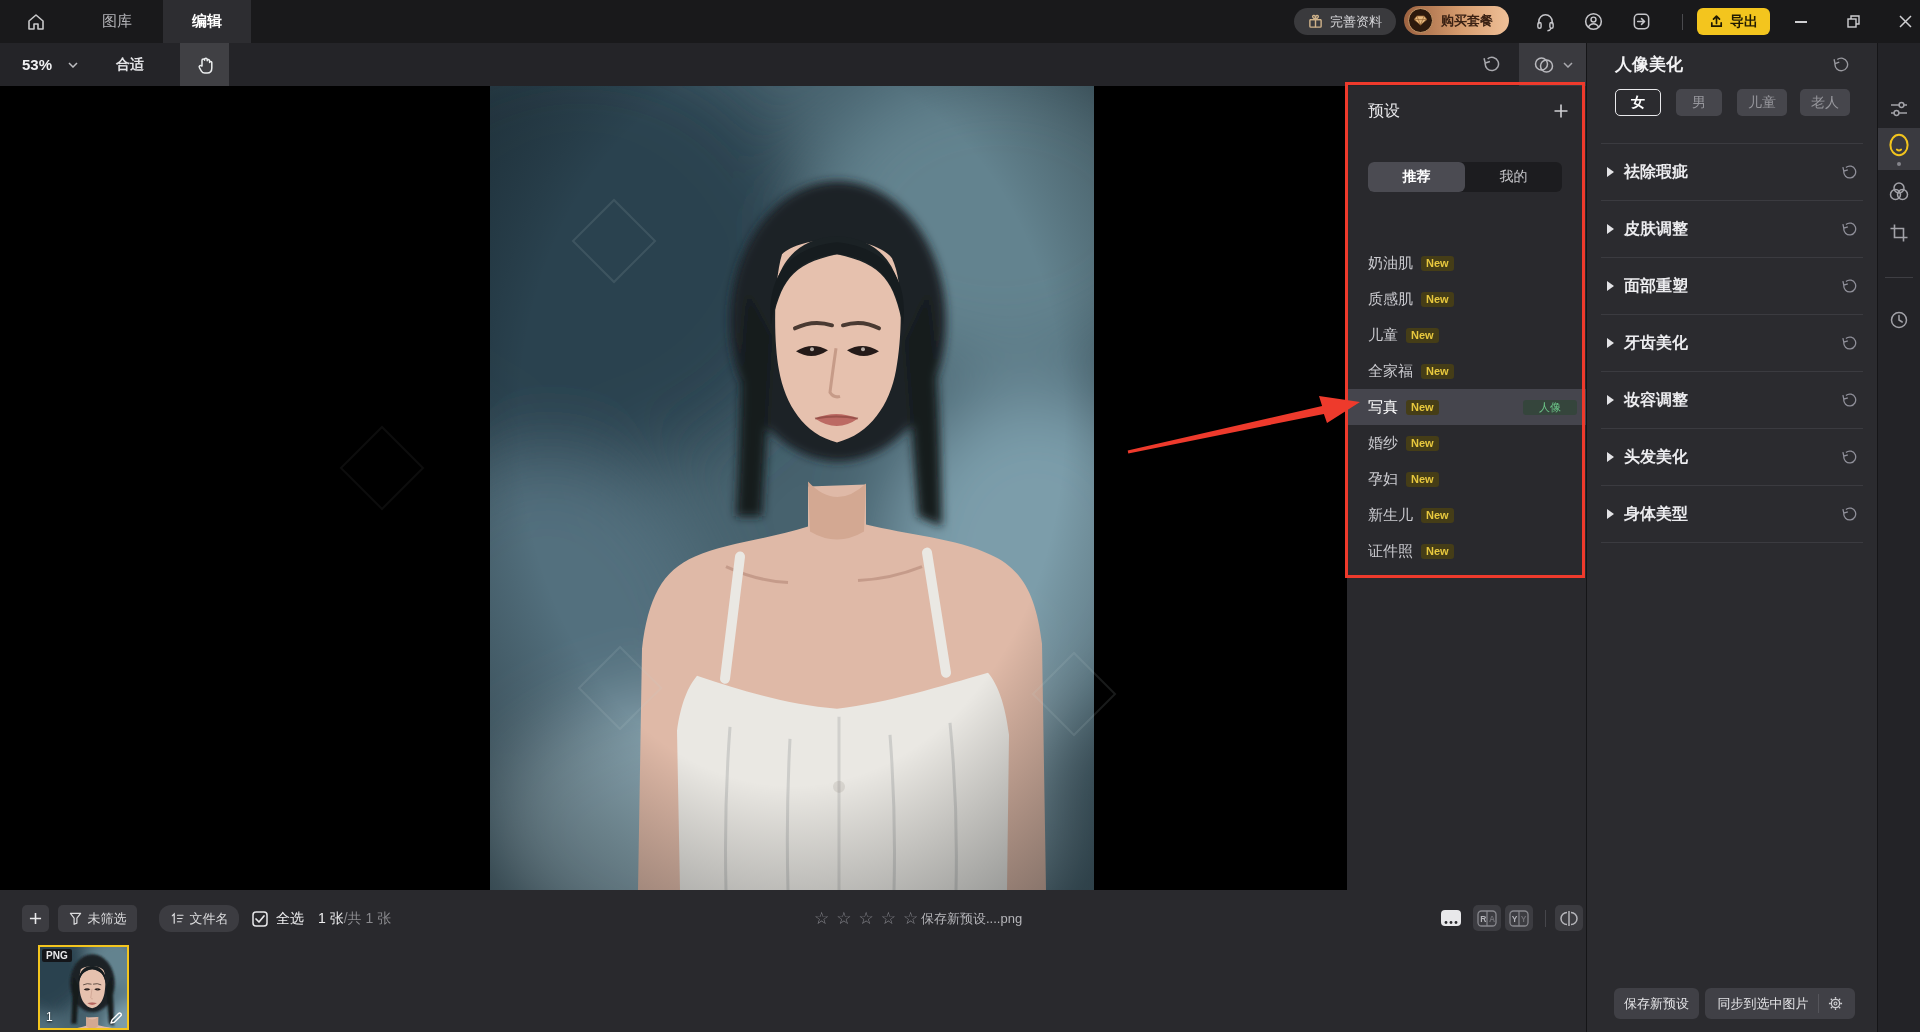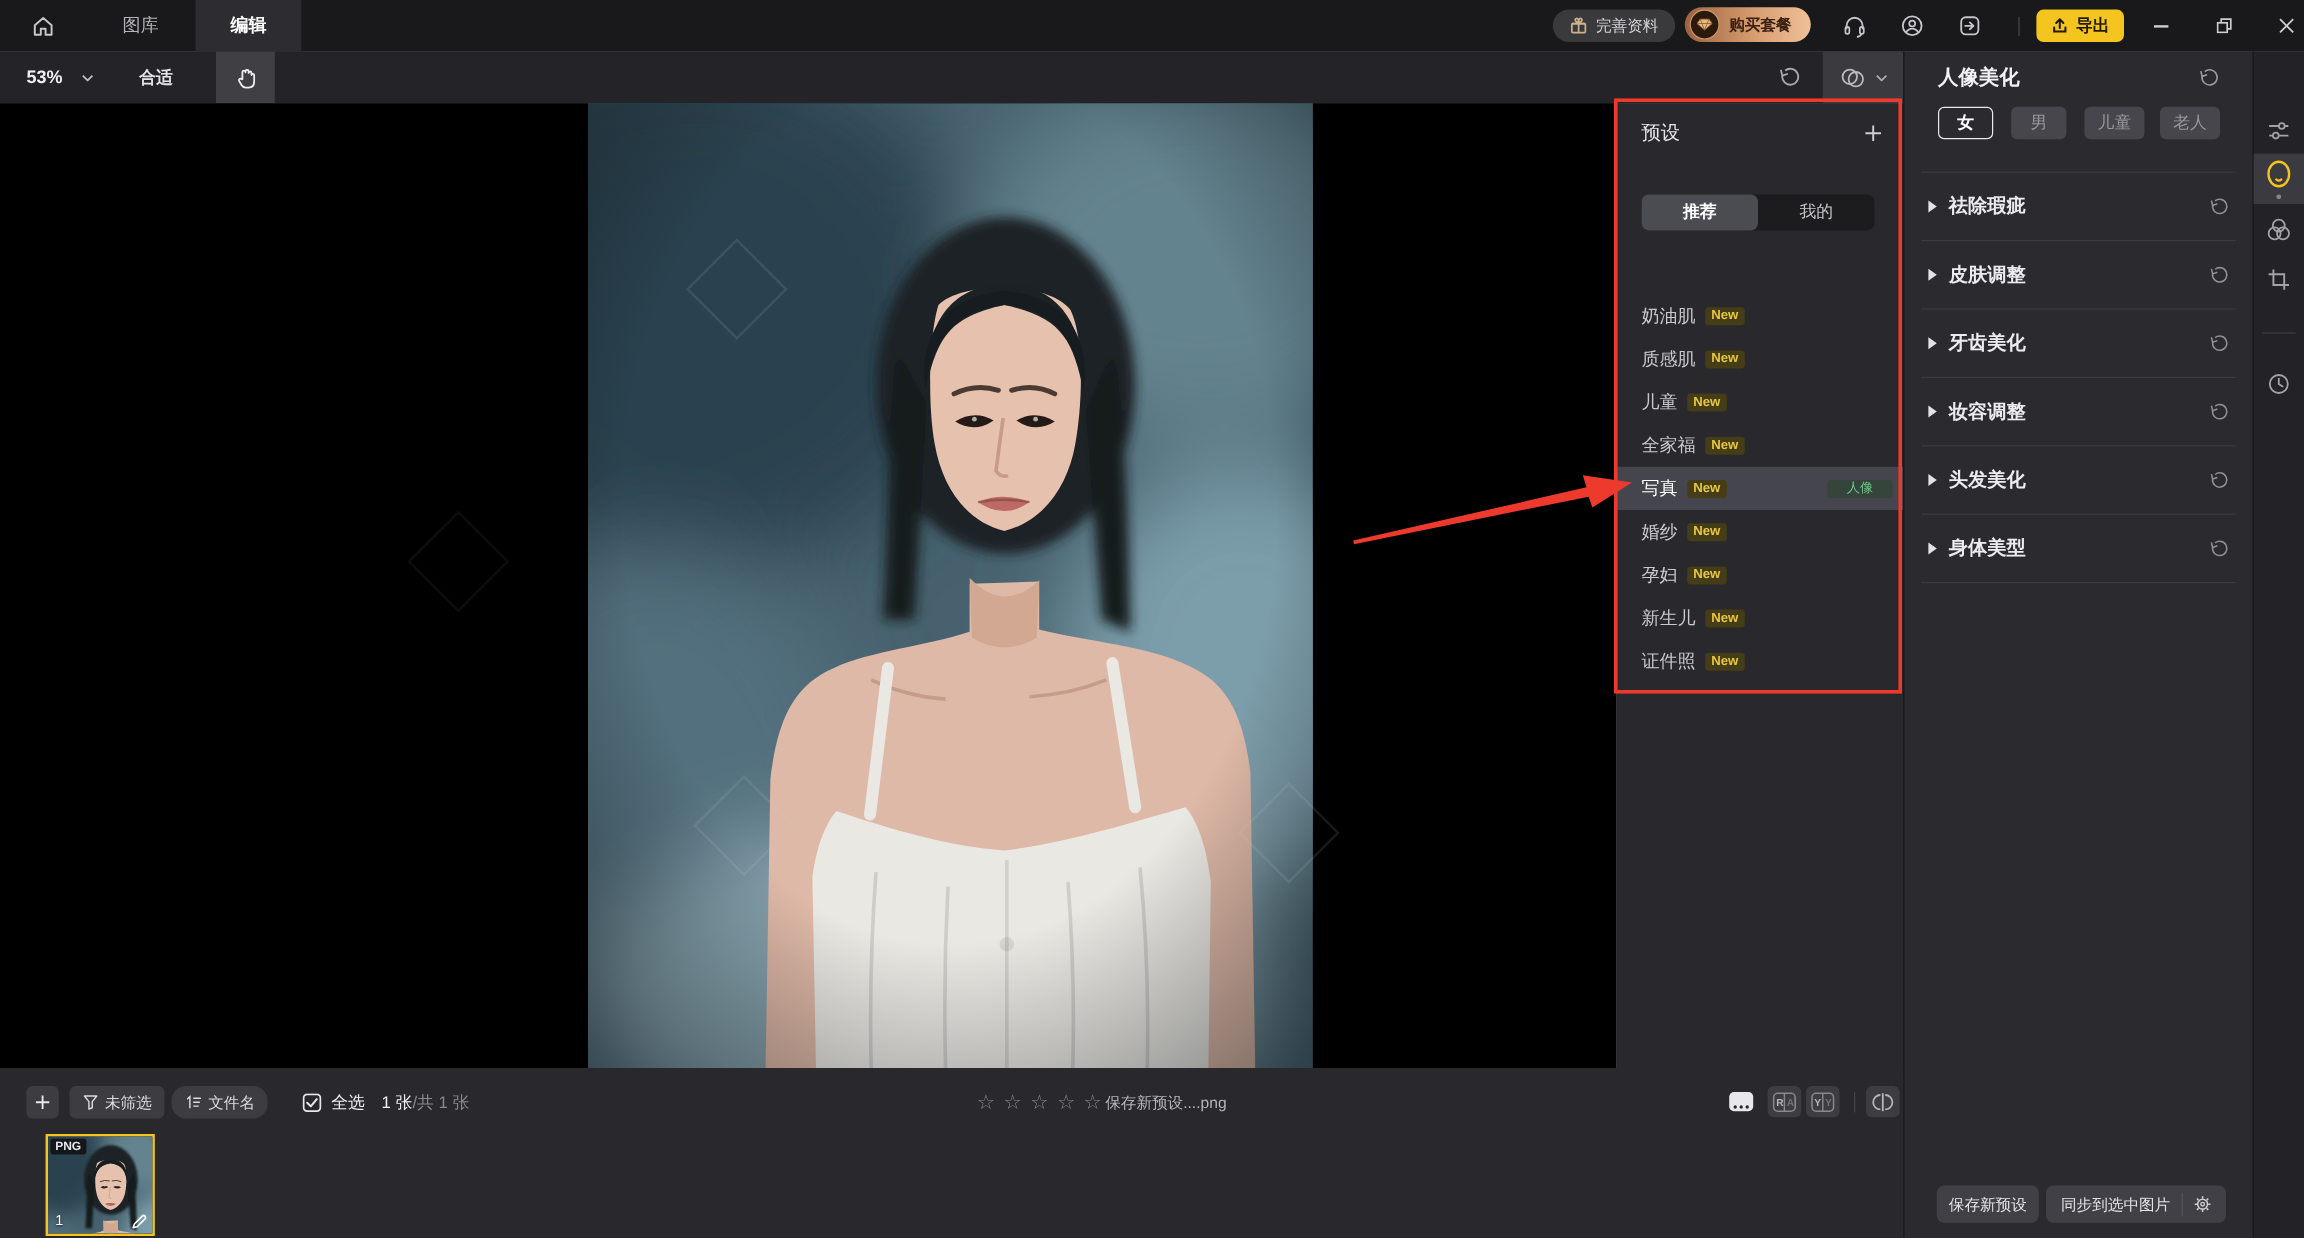--- a/index.html
+++ b/index.html
@@ -372,20 +372,30 @@
         <span class="sec-label">皮肤调整</span>
         <span class="sec-reset">
             <svg width="17" height="17" viewBox="0 0 20 20">
               <path d="M4.5,8.5 a7,7 0 1 0 2.5,-4.5" fill="none" stroke="#90909a" stroke-width="1.5"></path>
               <path d="M3.4,3.6 L4.5,8.5 L9.2,6.9" fill="none" stroke="#90909a" stroke-width="1.5" stroke-linejoin="round"></path>
             </svg>
           </span>
       </div>
       <div class="sec-row">
         <span class="sec-caret"></span>
+        <span class="sec-label">面部重塑</span>
+        <span class="sec-reset">
+            <svg width="17" height="17" viewBox="0 0 20 20">
+              <path d="M4.5,8.5 a7,7 0 1 0 2.5,-4.5" fill="none" stroke="#90909a" stroke-width="1.5"></path>
+              <path d="M3.4,3.6 L4.5,8.5 L9.2,6.9" fill="none" stroke="#90909a" stroke-width="1.5" stroke-linejoin="round"></path>
+            </svg>
+          </span>
+      </div>
+      <div class="sec-row">
+        <span class="sec-caret"></span>
         <span class="sec-label">牙齿美化</span>
         <span class="sec-reset">
             <svg width="17" height="17" viewBox="0 0 20 20">
               <path d="M4.5,8.5 a7,7 0 1 0 2.5,-4.5" fill="none" stroke="#90909a" stroke-width="1.5"></path>
               <path d="M3.4,3.6 L4.5,8.5 L9.2,6.9" fill="none" stroke="#90909a" stroke-width="1.5" stroke-linejoin="round"></path>
             </svg>
           </span>
       </div>
       <div class="sec-row">
         <span class="sec-caret"></span>
@@ -474,21 +484,21 @@
       <svg width="13" height="13" viewBox="0 0 14 14">
           <path d="M7,1 V13 M1,7 H13" stroke="#e8e8ea" stroke-width="1.7"></path>
         </svg>
     </div>
     <div class="abs flex bb-btn" style="left:58px;width:79px;">
       <svg width="13" height="13" viewBox="0 0 14 14">
           <path d="M1.5,1.5 H12.5 L8.5,6.5 V12 L5.5,13.2 V6.5 Z" fill="none" stroke="#dcdcde" stroke-width="1.3" stroke-linejoin="round"></path>
         </svg>
       <span>未筛选</span>
     </div>
-    <div class="abs flex bb-btn" style="left:143px;width:80px;border-radius:12px;">
+    <div class="abs flex bb-btn" style="left:159px;width:80px;border-radius:12px;">
       <svg width="14" height="13" viewBox="0 0 15 14">
         <path d="M2.5,4 L4.5,2 V12" fill="none" stroke="#dcdcde" stroke-width="1.3" stroke-linecap="round"></path>
         <path d="M8,3.5 H14 M8,7 H13 M8,10.5 H12" stroke="#dcdcde" stroke-width="1.3" stroke-linecap="round"></path>
       </svg>
       <span>文件名</span>
     </div>
     <div class="abs flex" style="left:252px;top:15px;height:27px;gap:8px;cursor:pointer;">
       <svg width="16" height="16" viewBox="0 0 16 16">
         <rect x="1" y="1" width="14" height="14" rx="3" fill="none" stroke="#e8e8ea" stroke-width="1.5"></rect>
         <path d="M4,8 L7,11 L12,5" fill="none" stroke="#e8e8ea" stroke-width="1.7" stroke-linecap="round" stroke-linejoin="round"></path>

